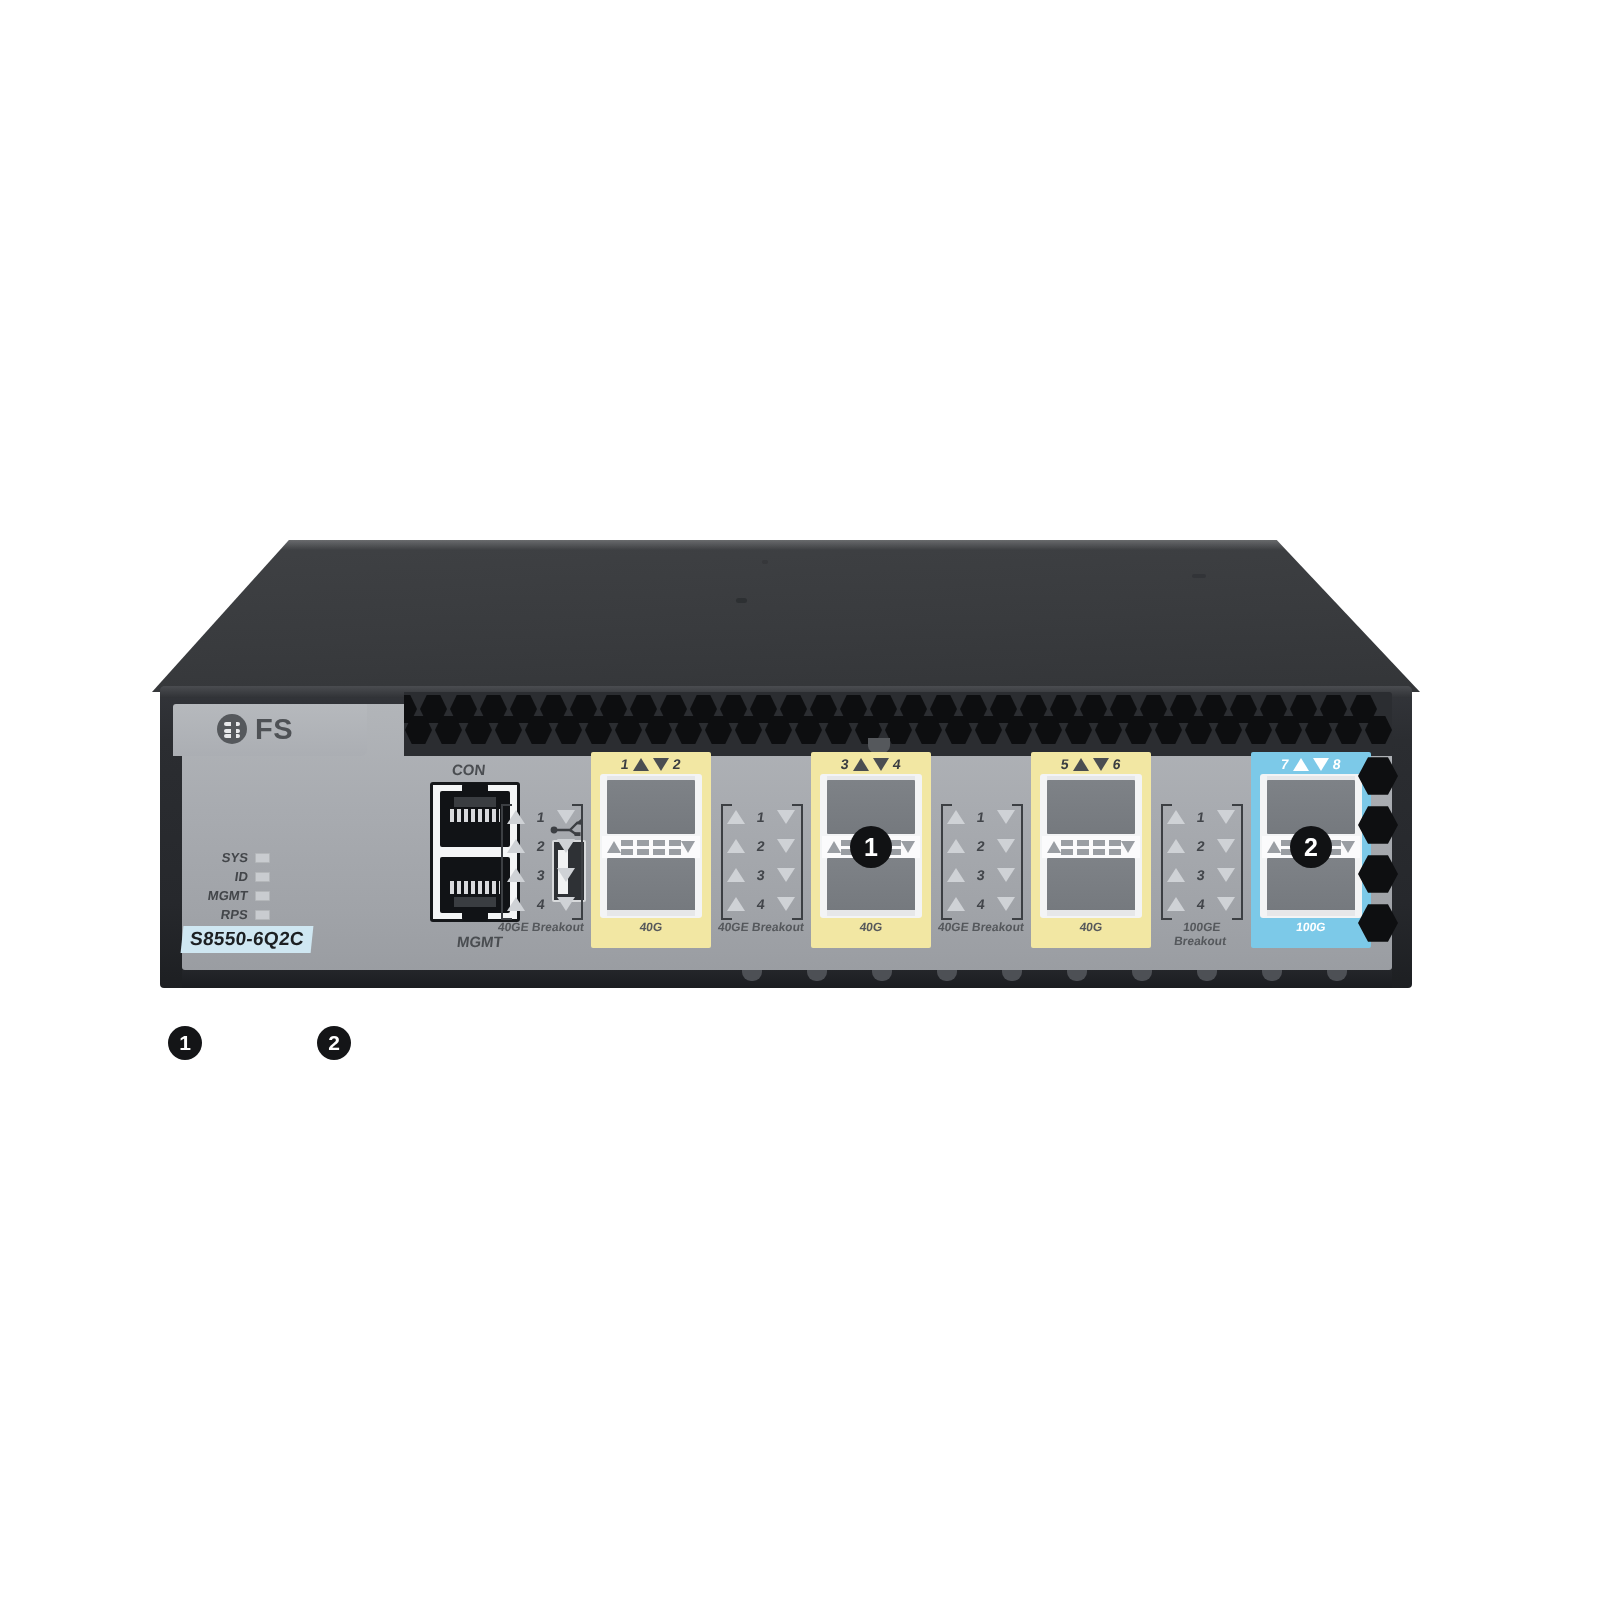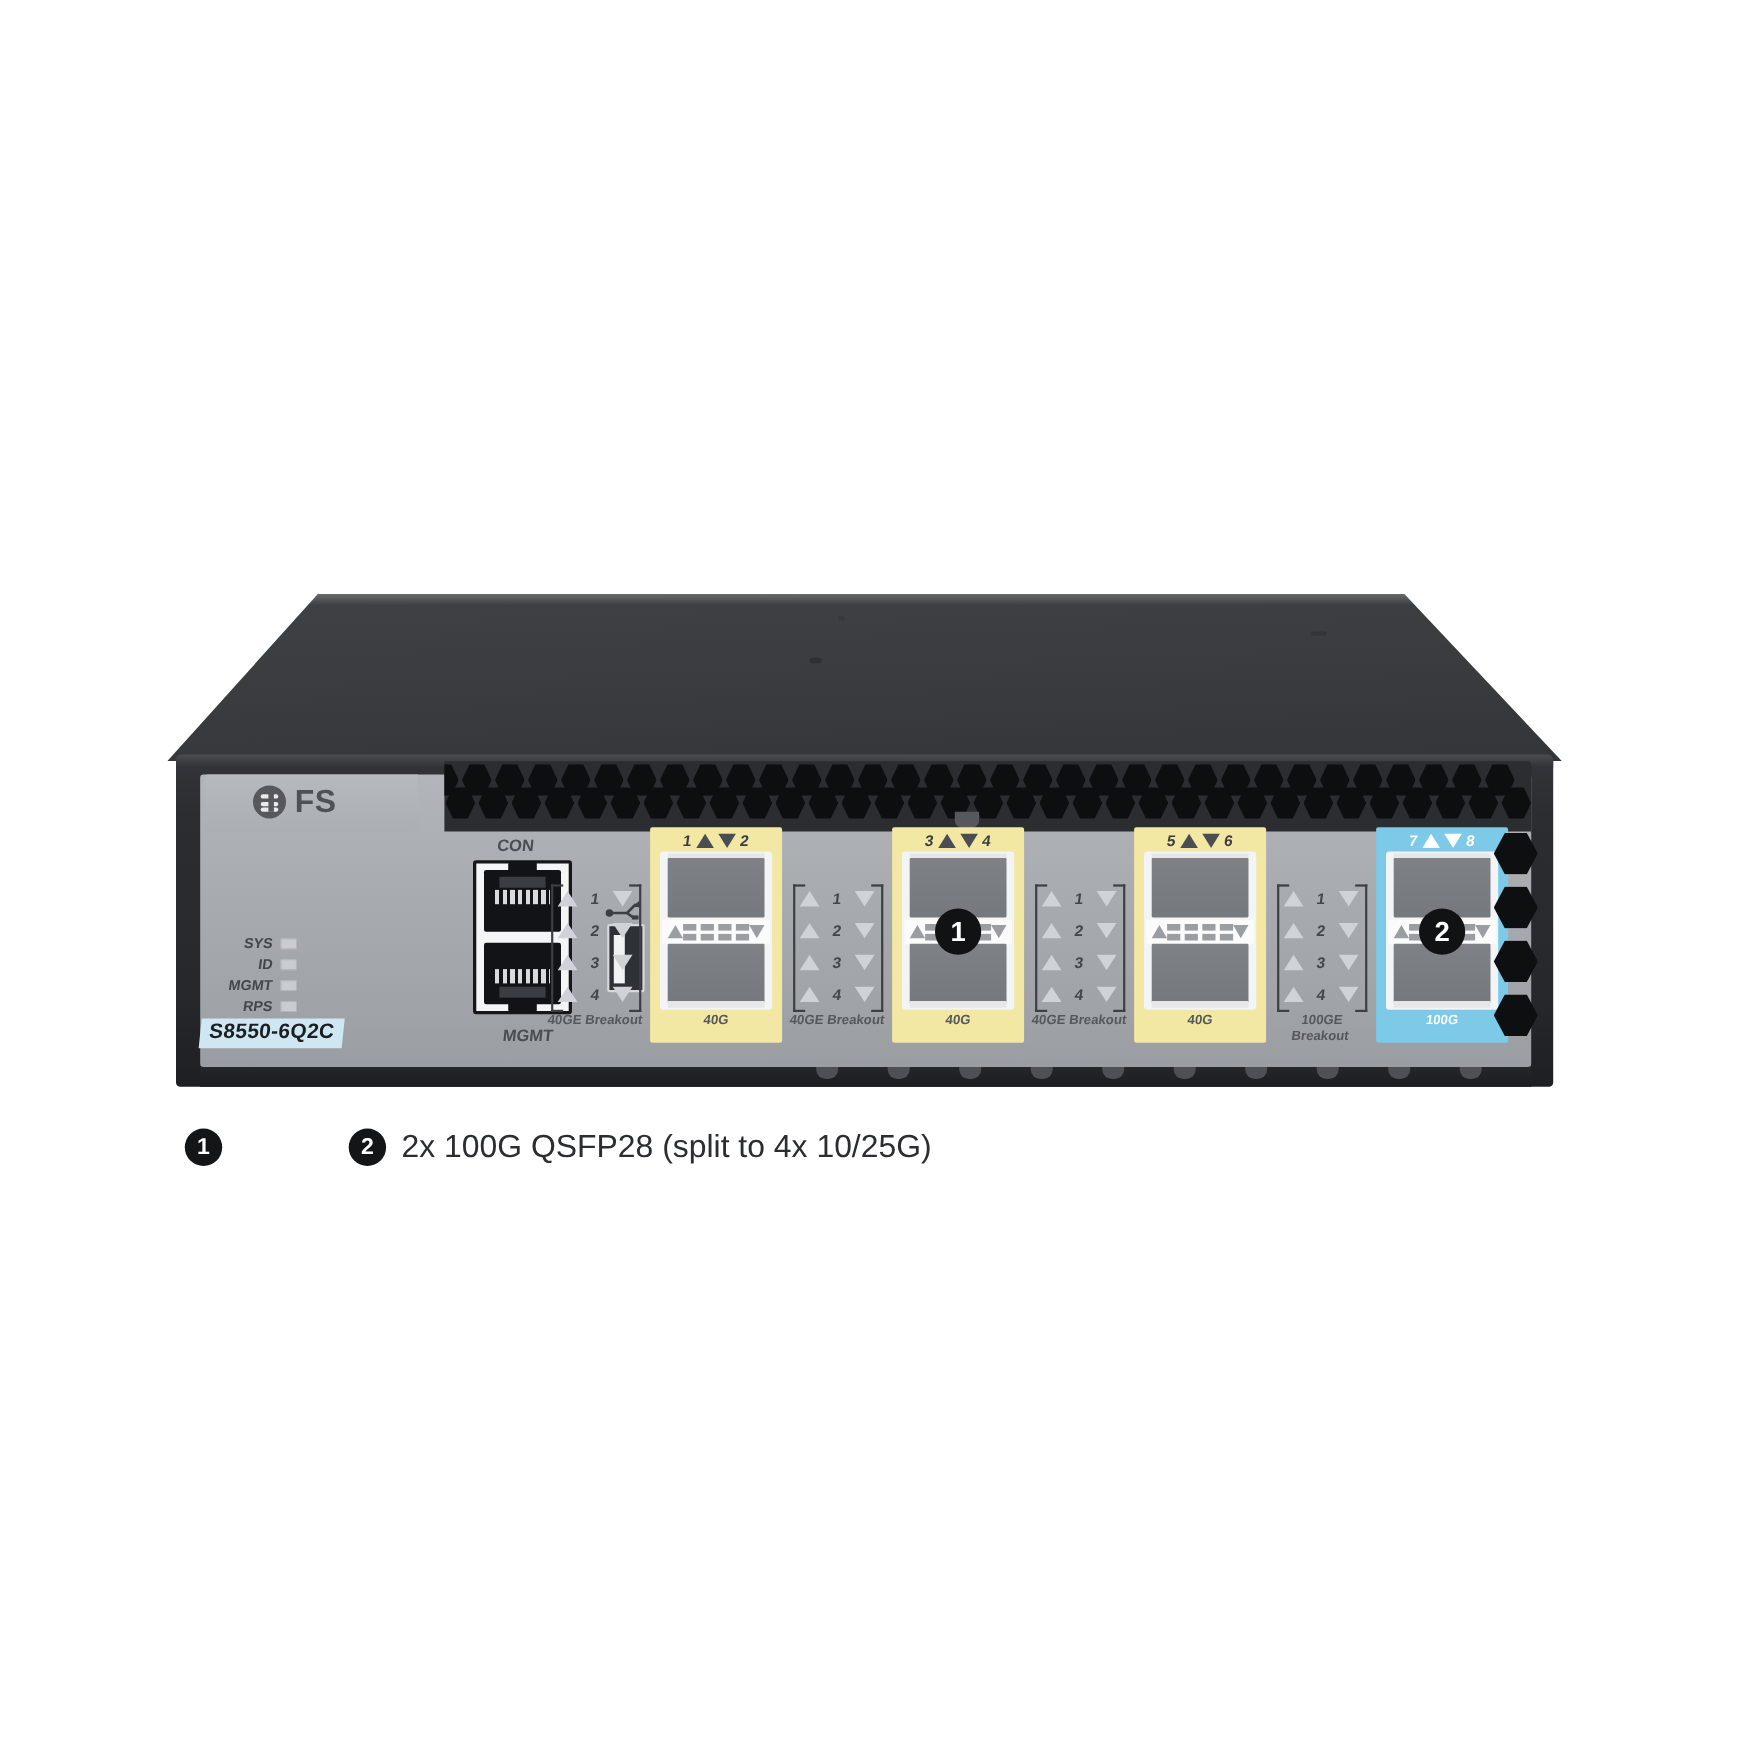--- a/index.html
+++ b/index.html
@@ -85,21 +85,21 @@
     top: 164px;
     width: 1210px;
     height: 266px;
     background: linear-gradient(180deg,#b2b5b9 0%,#a8abb0 40%,#a0a3a8 78%, #9a9da2 100%);
     border-radius: 3px;
   }
 
   
   .logo-block {
     position: absolute;
-    left: 34px;
+    left: 21px;
     top: 164px;
     width: 194px;
     height: 52px;
     background: linear-gradient(180deg,#b6b9bd,#abaeb3);
     border-radius: 3px 0 6px 0;
   }
   .fs-logo {
     position: absolute;
     left: 44px;
     top: 10px;
@@ -967,17 +967,16 @@
     <span class="rv-hex" style="top:98px"></span>
     <span class="rv-hex" style="top:147px"></span>
   </div>
 
   <div class="captions">
     <div class="cap">
       <span class="cap-badge">1</span>
     </div>
     <div class="cap">
       <span class="cap-badge">2</span>
-      <span class="cap-text">2x 100G QSFP28 (split to 4x 10/25G)</span>
     </div>
   </div>
 
 </div>
 
 </body></html>

